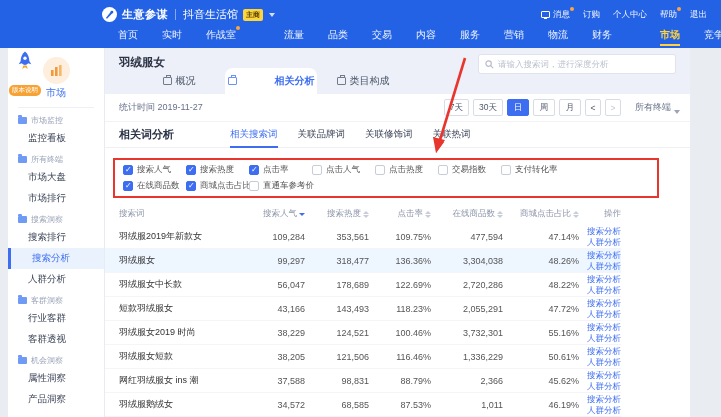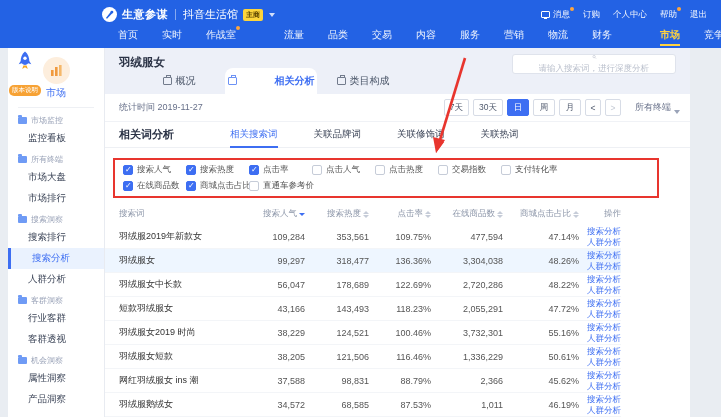--- a/index.html
+++ b/index.html
@@ -40,42 +40,42 @@
   .grp { display:flex; align-items:center; gap:4px; padding:5px 0 2px 10px; font-size:8px; color:#9aa3b8; }
   .folder { width:9px; height:7px; background:#6f9bf5; border-radius:1px; position:relative; flex:none; }
   .folder::before { content:""; position:absolute; top:-2px; left:0; width:4px; height:2px; background:#6f9bf5; border-radius:1px 1px 0 0; }
   .sitem { padding:4px 0 4px 20px; font-size:9.5px; color:#3a4356; cursor:pointer; }
   .sitem.active { background:#eaf2fe; color:#3d6ef2; border-left:3px solid #3d6ef2; padding-left:21px; }
 
   
   .main { position:absolute; left:105px; top:48px; width:585px; bottom:0; background:#fff; z-index:4; }
   .strip { position:relative; height:46px; background:#edf0f8; }
   .page-title { position:absolute; left:14px; top:7px; font-size:11.5px; font-weight:bold; color:#2b3346; }
-  .searchbox { position:absolute; right:14px; top:6px; width:164px; height:20px; background:#fff; border:1px solid #dfe3ec; border-radius:3px; display:flex; align-items:center; padding:0 6px; gap:4px;flex-direction:column; }
+  .searchbox { position:absolute; right:14px; top:6px; width:198px; height:20px; background:#fff; border:1px solid #dfe3ec; border-radius:3px; display:flex; align-items:center; padding:0 6px; gap:4px; }
   .searchbox input { border:none; outline:none; flex:1; font-size:8.5px; color:#555; background:transparent; font-family:inherit; }
   .searchbox input::placeholder { color:#b9bfcc; }
   .tabs { position:absolute; left:28px; bottom:0; display:flex; }
   .tab { width:92px; height:26px; display:flex; align-items:center; justify-content:center; gap:4px; font-size:10px; color:#4a5568; cursor:pointer; }
   .tab.active { background:#fff; border-radius:8px 8px 0 0; color:#3d6ef2; font-weight:bold;gap:38px; }
   .tab-ico { width:9px; height:8px; border:1px solid currentColor; border-radius:1px; position:relative; opacity:.75; }
   .tab-ico::before { content:""; position:absolute; top:-3px; left:2px; width:3px; height:2px; border:1px solid currentColor; border-bottom:none; }
 
   .toolbar { height:28px; display:flex; align-items:center; padding:0 10px 0 14px; border-bottom:1px solid #f0f2f6; }
   .stat-time { font-size:9px; color:#68718a; }
   .date-ctrls { margin-left:auto; display:flex; align-items:center; gap:4px; }
   .dbtn { height:17px; min-width:22px; padding:0 5px; border:1px solid #d7dce6; border-radius:2px; font-size:8.5px; color:#505a6e; background:#fff; display:flex; align-items:center; justify-content:center; cursor:pointer; }
   .dbtn.active { background:#3d6ef2; border-color:#3d6ef2; color:#fff; }
   .dbtn.pg { min-width:16px; padding:0; }
   .dbtn.dis { color:#c3c9d4; }
   .terminal { display:flex; align-items:flex-end; gap:3px; font-size:9px; color:#68718a; margin-left:10px; cursor:pointer; }
   .caret-g { width:0; height:0; border-left:3px solid transparent; border-right:3px solid transparent; border-top:4px solid #9aa3b8; }
 
   .section-row { height:26px; display:flex; align-items:center; padding:0 14px; border-bottom:1px solid #eef0f4; }
   .section-title { font-size:11px; font-weight:bold; color:#2b3346; }
-  .subtabs { display:flex; gap:36px; margin-left:56px; }
+  .subtabs { display:flex; gap:20px; margin-left:56px; }
   .subtab { position:relative; font-size:9.5px; color:#3a4356; cursor:pointer; }
   .subtab.active { color:#3d6ef2; }
   .subtab.active::after { content:""; position:absolute; left:0; right:0; bottom:-7px; height:2px; background:#3d6ef2; }
 
   
   .metrics { margin:10px 0 0 8px; width:546px; border:2px solid #e8352e; padding:3px 4px 4px 8px; }
   .mrow { display:grid; grid-template-columns:repeat(7,63px); height:13px; align-items:center; }
   .mrow + .mrow { margin-top:3px; }
   .metric { display:flex; align-items:center; gap:4px; cursor:pointer; }
   .cb { width:10px; height:10px; border:1px solid #c6ccd8; border-radius:2px; background:#fff; flex:none; position:relative; }

